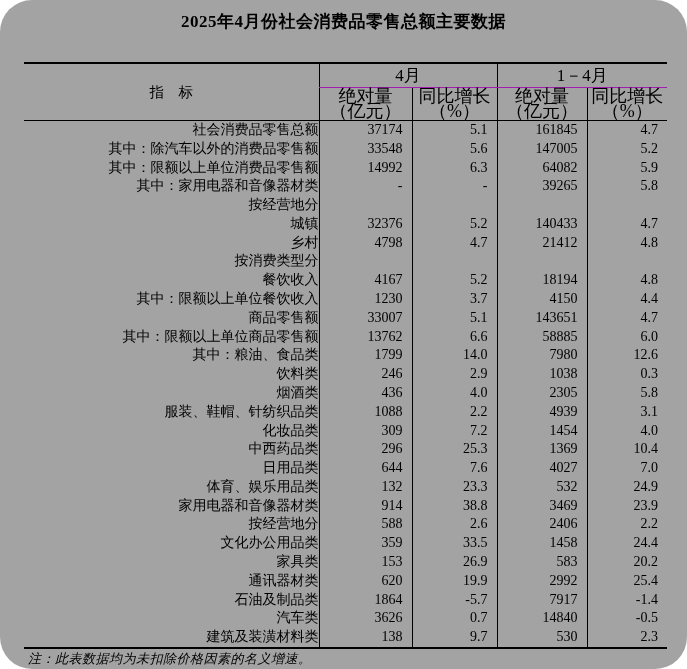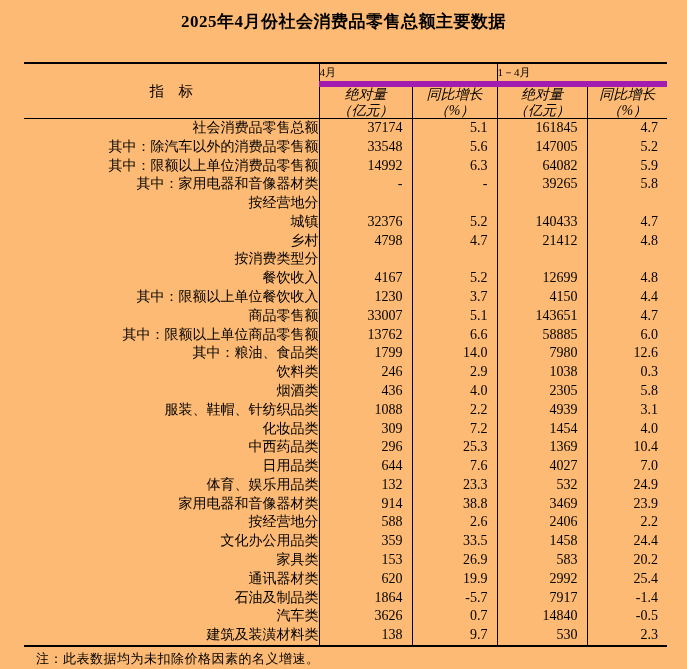--- a/index.html
+++ b/index.html
@@ -1,52 +1,52 @@
 <!DOCTYPE html>
 <html><head>
 <meta charset="utf-8">
 <style>
   * { margin:0; padding:0; box-sizing:border-box; }
   html,body { width:687px; height:669px; background:#ffffff; color:#000;
     font-family:"Liberation Serif","DejaVu Serif",serif; }
-  .page { position:relative; width:687px; height:669px; background:#fdba74; overflow:hidden; }
+  .page { position:relative; width:687px; height:669px; background:#a3a3a3; overflow:hidden;border-radius:32px; }
 
   .title { position:absolute; top:10px; left:0; width:687px; text-align:center;
     font-size:17px; font-weight:bold; letter-spacing:0.5px; }
 
   table.main { position:absolute; left:24px; top:62px; width:643px;
     border-collapse:collapse; table-layout:fixed;
     border-top:2.5px solid #000; border-bottom:2.5px solid #000; }
 
   col.c-ind { width:295px; }
   col.c-a1 { width:93px; }
   col.c-g1 { width:85px; }
   col.c-a2 { width:90px; }
   col.c-g2 { width:80px; }
 
   th { font-weight:normal; }
   .indicator-h { text-align:center; vertical-align:middle; font-size:14.5px;
     border-bottom:1.5px solid #000;margin-top:34px; }
-  .group-h { height:21px; text-align:left; vertical-align:middle; font-size:11px;
-    border-left:1px solid #000; border-bottom:6px solid #a21caf; }
-  .sub-h { height:33px; text-align:center; vertical-align:middle; font-size:14px;
-    line-height:15.5px; border-left:1px solid #000; border-bottom:1.5px solid #000;font-style:italic; }
+  .group-h { height:21px; text-align:center; vertical-align:middle; font-size:17px;
+    border-left:1px solid #000; border-bottom:1px solid #a21caf; }
+  .sub-h { height:33px; text-align:center; vertical-align:middle; font-size:18px;
+    line-height:15.5px; border-left:1px solid #000; border-bottom:1.5px solid #000; }
 
   tbody td { height:18.78px; font-size:14px; line-height:18.78px;
     white-space:nowrap; overflow:hidden; vertical-align:middle; }
   tbody td.lbl { text-align:right; }
   tbody td.val { border-left:1px solid #000; text-align:right; padding-right:9px; }
   .ind0 { padding-left:1px; }
   .ind1 { padding-left:12px; }
   .ind2 { padding-left:28px; }
   .ind3 { padding-left:42px; }
   .ind4 { padding-left:56px; }
 
-  .note { position:absolute; left:36px; top:650px; font-size:13px;
-    letter-spacing:0.5px; }
+  .note { position:absolute; left:28px; top:650px; font-size:13px;
+    font-style:italic; letter-spacing:0.5px; }
 </style>
 </head>
 <body>
 
 <div class="page">
 
   <div class="title">2025年4月份社会消费品零售总额主要数据</div>
 
   <table class="main">
     <colgroup>
@@ -135,21 +135,21 @@
           <td class="lbl ind0">按消费类型分</td>
           <td class="val"></td>
           <td class="val"></td>
           <td class="val"></td>
           <td class="val"></td>
         </tr>
         <tr>
           <td class="lbl ind1">餐饮收入</td>
           <td class="val">4167</td>
           <td class="val">5.2</td>
-          <td class="val">12699</td>
+          <td class="val">18194</td>
           <td class="val">4.8</td>
         </tr>
         <tr>
           <td class="lbl ind2">其中：限额以上单位餐饮收入</td>
           <td class="val">1230</td>
           <td class="val">3.7</td>
           <td class="val">4150</td>
           <td class="val">4.4</td>
         </tr>
         <tr>

